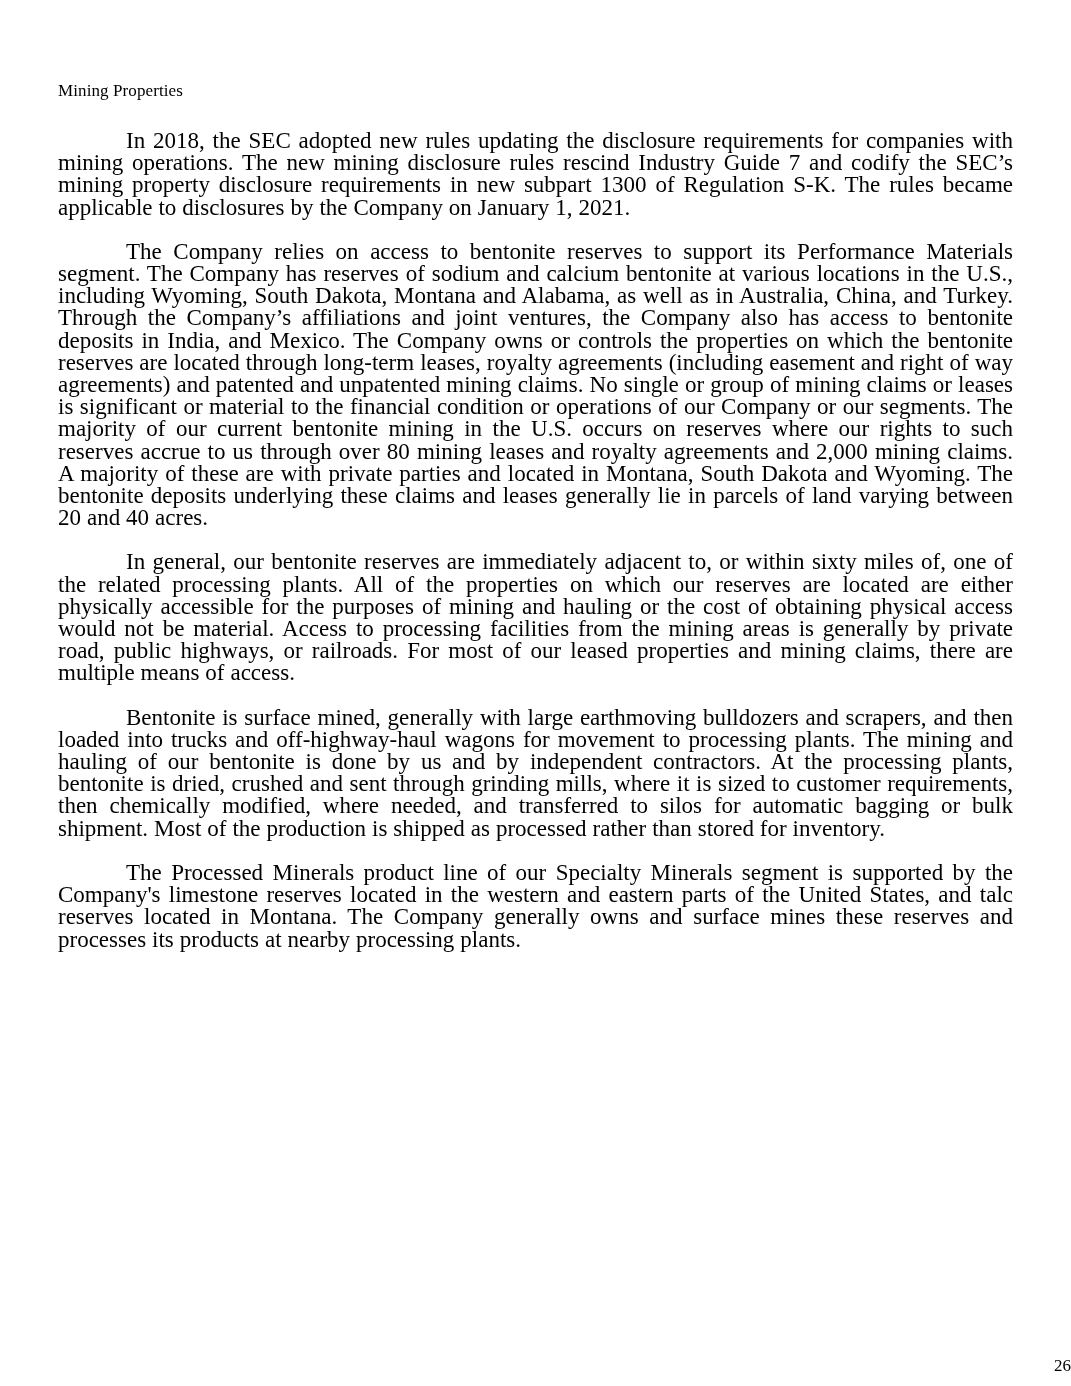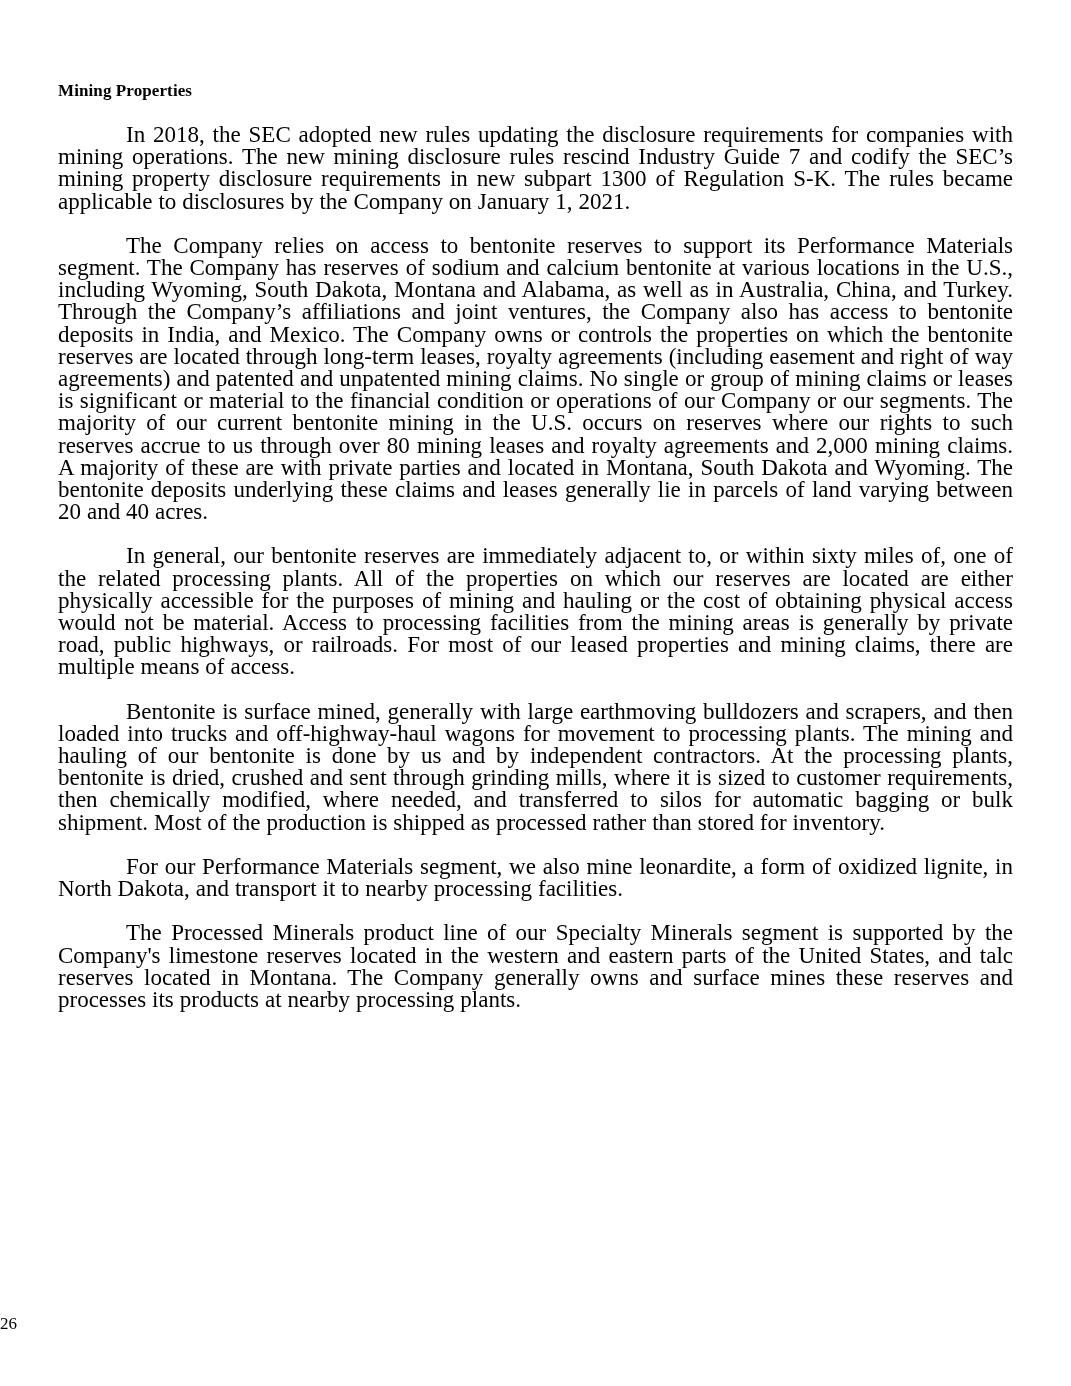--- a/index.html
+++ b/index.html
@@ -21,43 +21,43 @@
     overflow: hidden;
   }
   .content {
     position: absolute;
     left: 58px;
     top: 80px;
     width: 955px;
   }
   .section-heading {
     font-size: 17px;
-    font-weight: bold;
+    font-weight: normal;
     line-height: 22px;
-    margin: 0 0 22px 0;
+    margin: 0 0 28px 0;
     letter-spacing: 0.1px;
   }
   p.body-text {
     font-size: 23px;
     line-height: 22.2px;
     text-align: justify;
     text-indent: 68px;
     margin: 0 0 22px 0;
     word-spacing: 0.2px;
     hyphens: none;
   }
   p.body-text:last-child {
     margin-bottom: 12px;
   }
   .page-number {
     position: absolute;
     left: 0;
     right: 0;
-    top: 1313px;
-    text-align: left;
+    top: 1355px;
+    text-align: right;
     font-size: 17px;
     line-height: 22px;
   }
 </style>
 </head>
 <body>
 
 <div class="page">
 
   <div class="content">
@@ -65,21 +65,20 @@
     <div class="section-heading">Mining Properties</div>
 
     <p class="body-text">In 2018, the SEC adopted new rules updating the disclosure requirements for companies with mining operations. The new mining disclosure rules rescind Industry Guide 7 and codify the SEC’s mining property disclosure requirements in new subpart 1300 of Regulation S-K. The rules became applicable to disclosures by the Company on January 1, 2021.</p>
 
     <p class="body-text">The Company relies on access to bentonite reserves to support its Performance Materials segment. The Company has reserves of sodium and calcium bentonite at various locations in the U.S., including Wyoming, South Dakota, Montana and Alabama, as well as in Australia, China, and Turkey. Through the Company’s affiliations and joint ventures, the Company also has access to bentonite deposits in India, and Mexico.  The Company owns or controls the properties on which the bentonite reserves are located through long-term leases, royalty agreements (including easement and right of way agreements) and patented and unpatented mining claims. No single or group of mining claims or leases is significant or material to the financial condition or operations of our Company or our segments. The majority of our current bentonite mining in the U.S. occurs on reserves where our rights to such reserves accrue to us through over 80 mining leases and royalty agreements and 2,000 mining claims. A majority of these are with private parties and located in Montana, South Dakota and Wyoming. The bentonite deposits underlying these claims and leases generally lie in parcels of land varying between 20 and 40 acres.</p>
 
     <p class="body-text">In general, our bentonite reserves are immediately adjacent to, or within sixty miles of, one of the related processing plants. All of the properties on which our reserves are located are either physically accessible for the purposes of mining and hauling or the cost of obtaining physical access would not be material. Access to processing facilities from the mining areas is generally by private road, public highways, or railroads. For most of our leased properties and mining claims, there are multiple means of access.</p>
 
     <p class="body-text">Bentonite is surface mined, generally with large earthmoving bulldozers and scrapers, and then loaded into trucks and off-highway-haul wagons for movement to processing plants. The mining and hauling of our bentonite is done by us and by independent contractors. At the processing plants, bentonite is dried, crushed and sent through grinding mills, where it is sized to customer requirements, then chemically modified, where needed, and transferred to silos for automatic bagging or bulk shipment. Most of the production is shipped as processed rather than stored for inventory.</p>
 
-    <p class="body-text">For our Performance Materials segment, we also mine leonardite, a form of oxidized lignite, in North Dakota, and transport it to nearby processing facilities.</p>
 
     <p class="body-text">The Processed Minerals product line of our Specialty Minerals segment is supported by the Company's limestone reserves located in the western and eastern parts of the United States, and talc reserves located in Montana. The Company generally owns and surface mines these reserves and processes its products at nearby processing plants.</p>
 
   </div>
 
   <div class="page-number">26</div>
 
 </div>
 
 </body></html>

